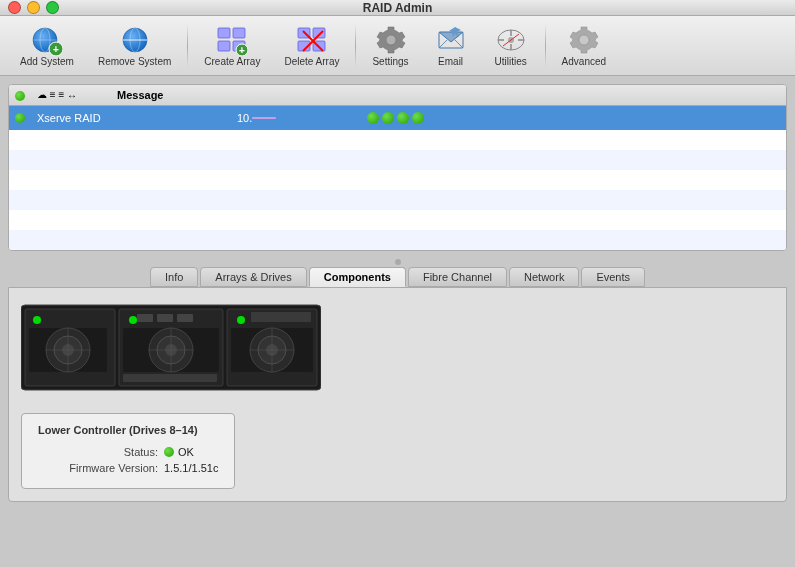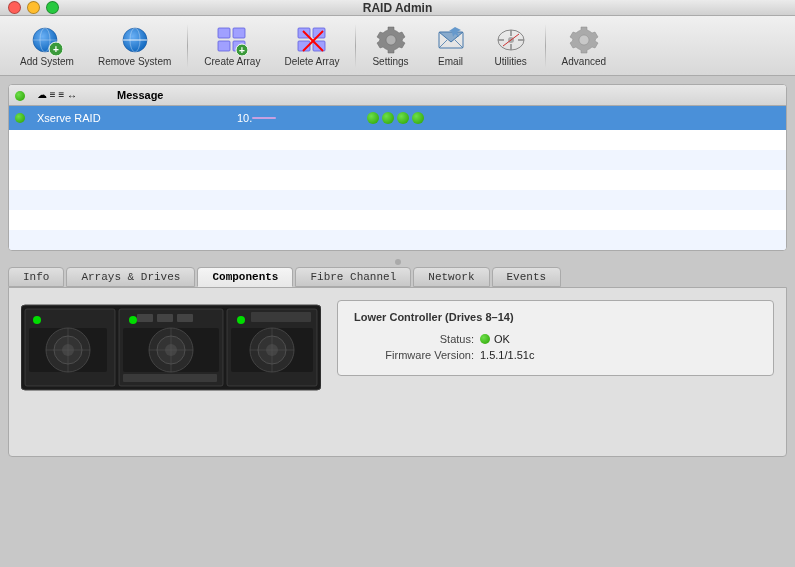--- a/index.html
+++ b/index.html
@@ -133,24 +133,23 @@
     .resize-dot {
       width: 6px;
       height: 6px;
       border-radius: 50%;
       background: #aaa;
     }
 
     
     .tabs-container {
       display: flex;
-      justify-content: flex-start;
+      justify-content: center;
       margin-bottom: 0;
       gap: 2px;
-      font-family: Liberation Mono, monospace;
     }
     .tab {
       padding: 3px 14px;
       background: linear-gradient(to bottom, #e0e0e0, #c8c8c8);
       border: 1px solid #aaa;
       border-radius: 4px 4px 0 0;
       cursor: pointer;
       font-size: 11px;
       color: #333;
     }
@@ -164,20 +163,21 @@
     
     .bottom-panel {
       background: #e0e0e0;
       border: 1px solid #aaa;
       border-radius: 0 0 4px 4px;
       padding: 12px;
       display: flex;
       gap: 16px;
       align-items: flex-start;
       min-height: 170px;
+      flex-direction: column;
     }
 
     
     .info-box {
       flex: 1;
       border: 1px solid #aaa;
       border-radius: 4px;
       background: #f0f0f0;
       padding: 10px 16px;
     }

